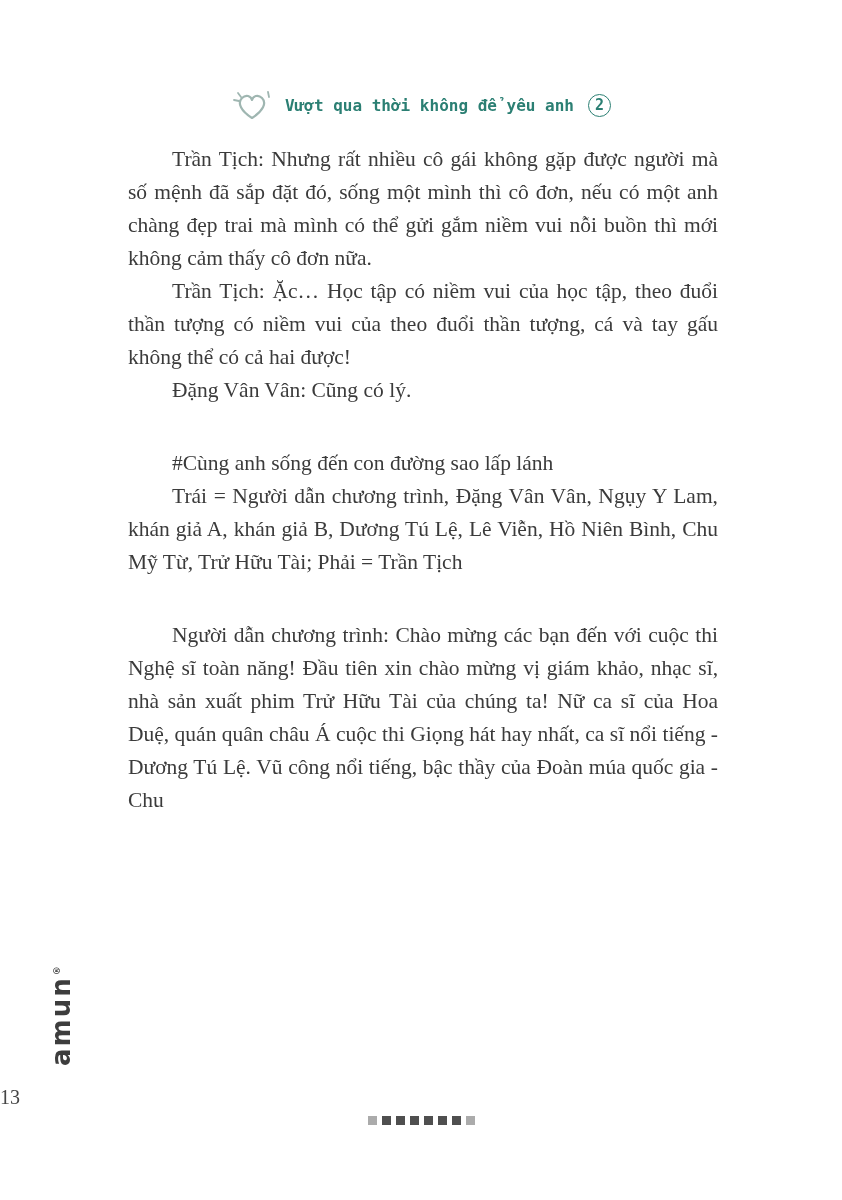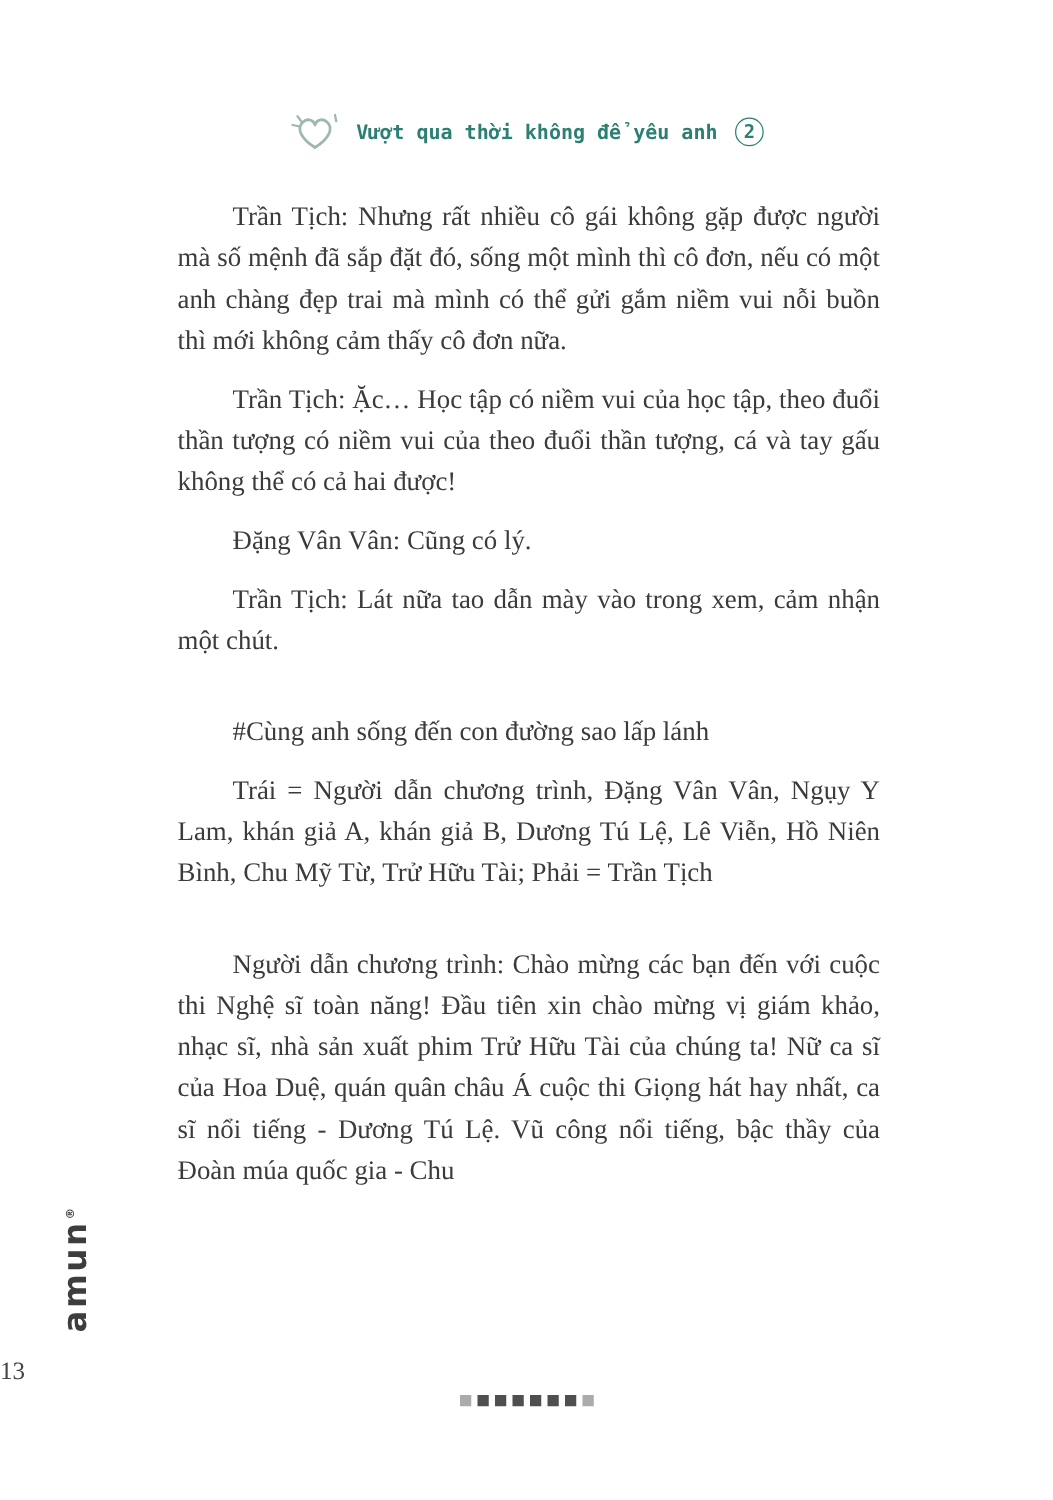--- a/index.html
+++ b/index.html
@@ -41,21 +41,21 @@
     box-sizing:border-box;
     margin-left:4px;
   }
 
   
   .content{
     position:absolute;top:143px;left:128px;width:590px;
     font-size:21.5px;line-height:33px;
     text-align:justify;
   }
-  .para{margin:14px;text-indent:44px;}
+  .para{margin:0;text-indent:44px;}
   .gap-top{margin-top:40px;}
   .italic{}
 
   
   .footer{
     position:absolute;top:1086px;left:0;width:100%;
   }
   .page-num{font-size:20px;color:#454545;}
   .squares{display:flex;gap:5px;justify-content:center;margin-top:7px;}
   .squares span{width:9px;height:9px;display:inline-block;}
@@ -89,21 +89,20 @@
       </svg>
     </span>
     <span class="header-title">Vượt qua thời không để yêu anh</span>
     <span class="badge">2</span>
   </header>
 
   <main class="content">
     <p class="para"><span>Trần Tịch: Nhưng rất nhiều cô gái không gặp được người mà số mệnh đã sắp đặt đó, sống một mình thì cô đơn, nếu có một anh chàng đẹp trai mà mình có thể gửi gắm niềm vui nỗi buồn thì mới không cảm thấy cô đơn nữa.</span></p>
     <p class="para"><span>Trần Tịch: Ặc… Học tập có niềm vui của học tập, theo đuổi thần tượng có niềm vui của theo đuổi thần tượng, cá và tay gấu không thể có cả hai được!</span></p>
     <p class="para"><span>Đặng Vân Vân: Cũng có lý.</span></p>
-    <p class="para"><span>Trần Tịch: Lát nữa tao dẫn mày vào trong xem, cảm nhận một chút.</span></p>
 
     <p class="para gap-top"><span>#Cùng anh sống đến con đường sao lấp lánh</span></p>
     <p class="para"><span>Trái = Người dẫn chương trình, Đặng Vân Vân, Ngụy Y Lam, khán giả A, khán giả B, Dương Tú Lệ, Lê Viễn, Hồ Niên Bình, Chu Mỹ Từ, Trử Hữu Tài; Phải = Trần Tịch</span></p>
 
     <p class="para gap-top"><span>Người dẫn chương trình: Chào mừng các bạn đến với cuộc thi </span><span class="italic">Nghệ sĩ toàn năng</span><span>! Đầu tiên xin chào mừng vị giám khảo, nhạc sĩ, nhà sản xuất phim Trử Hữu Tài của chúng ta! Nữ ca sĩ của Hoa Duệ, quán quân châu Á cuộc thi </span><span class="italic">Giọng hát hay nhất</span><span>, ca sĩ nổi tiếng - Dương Tú Lệ. Vũ công nổi tiếng, bậc thầy của Đoàn múa quốc gia - Chu</span></p>
   </main>
 
   <footer class="footer">
     <div class="page-num">13</div>
     <div class="squares">

